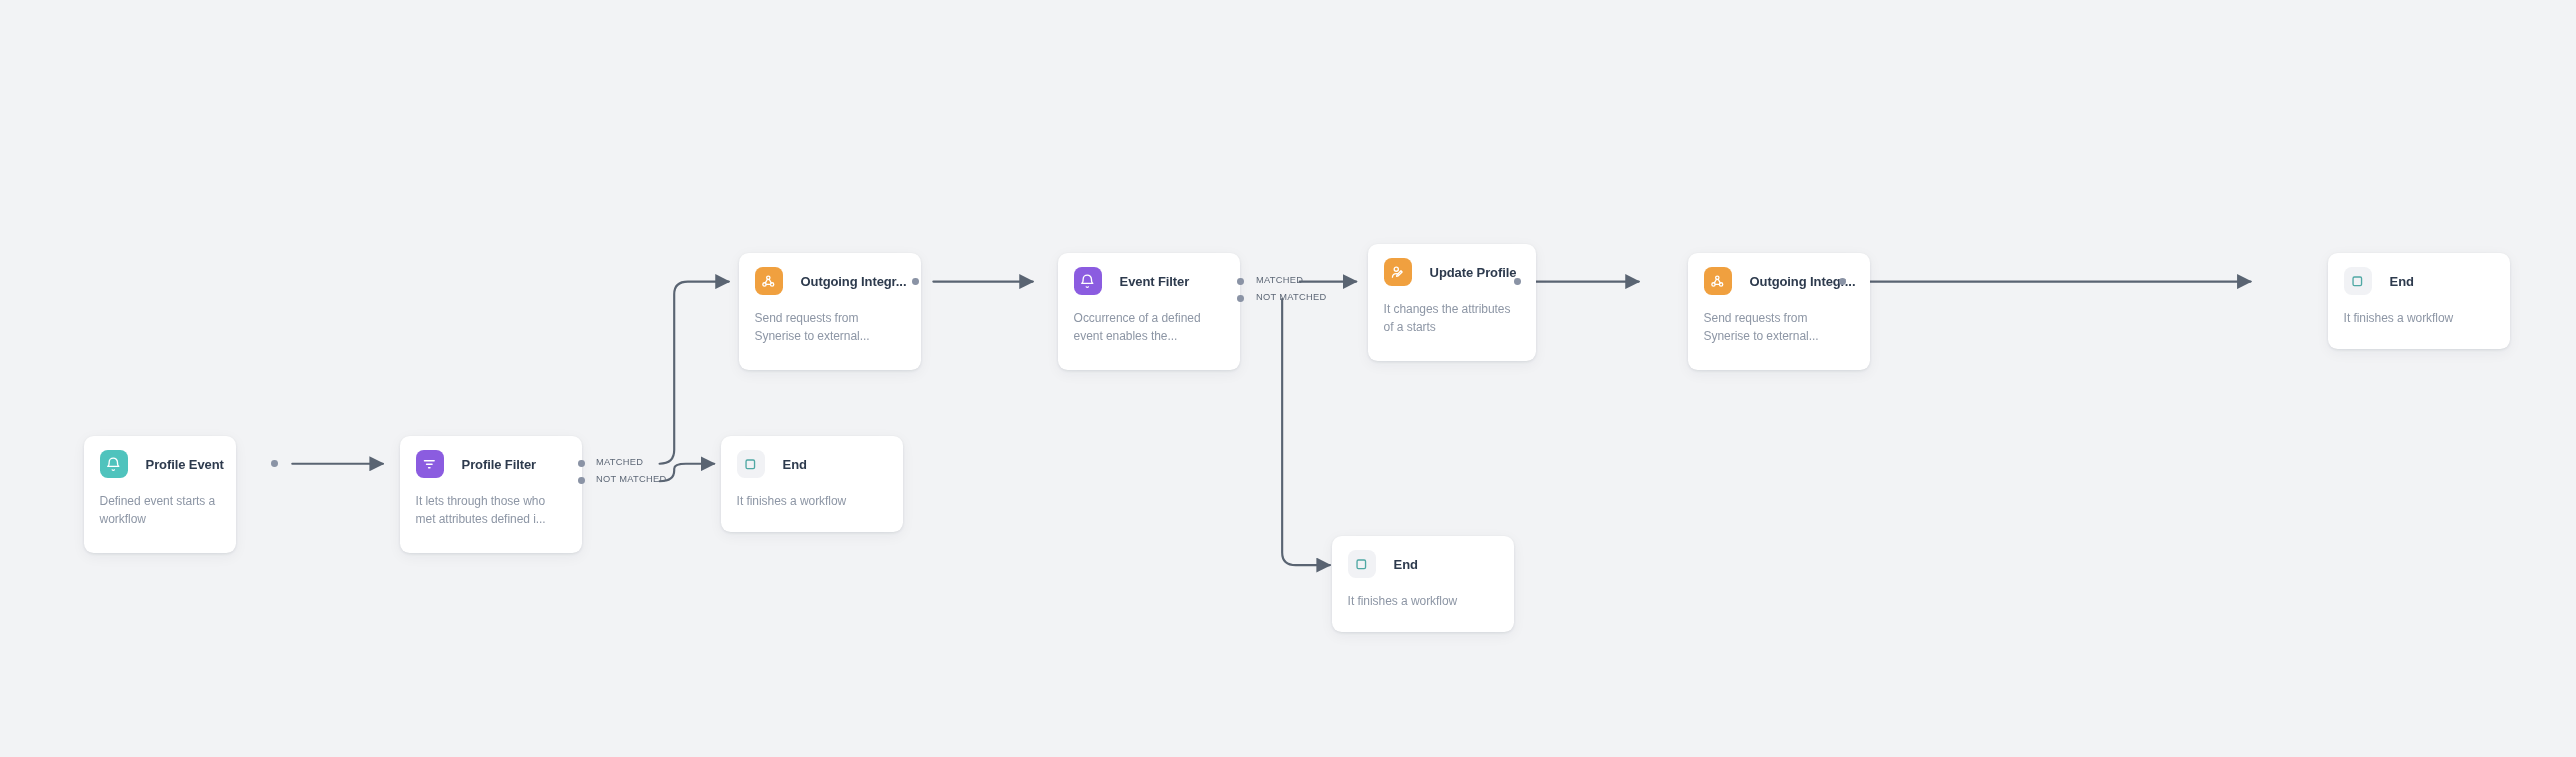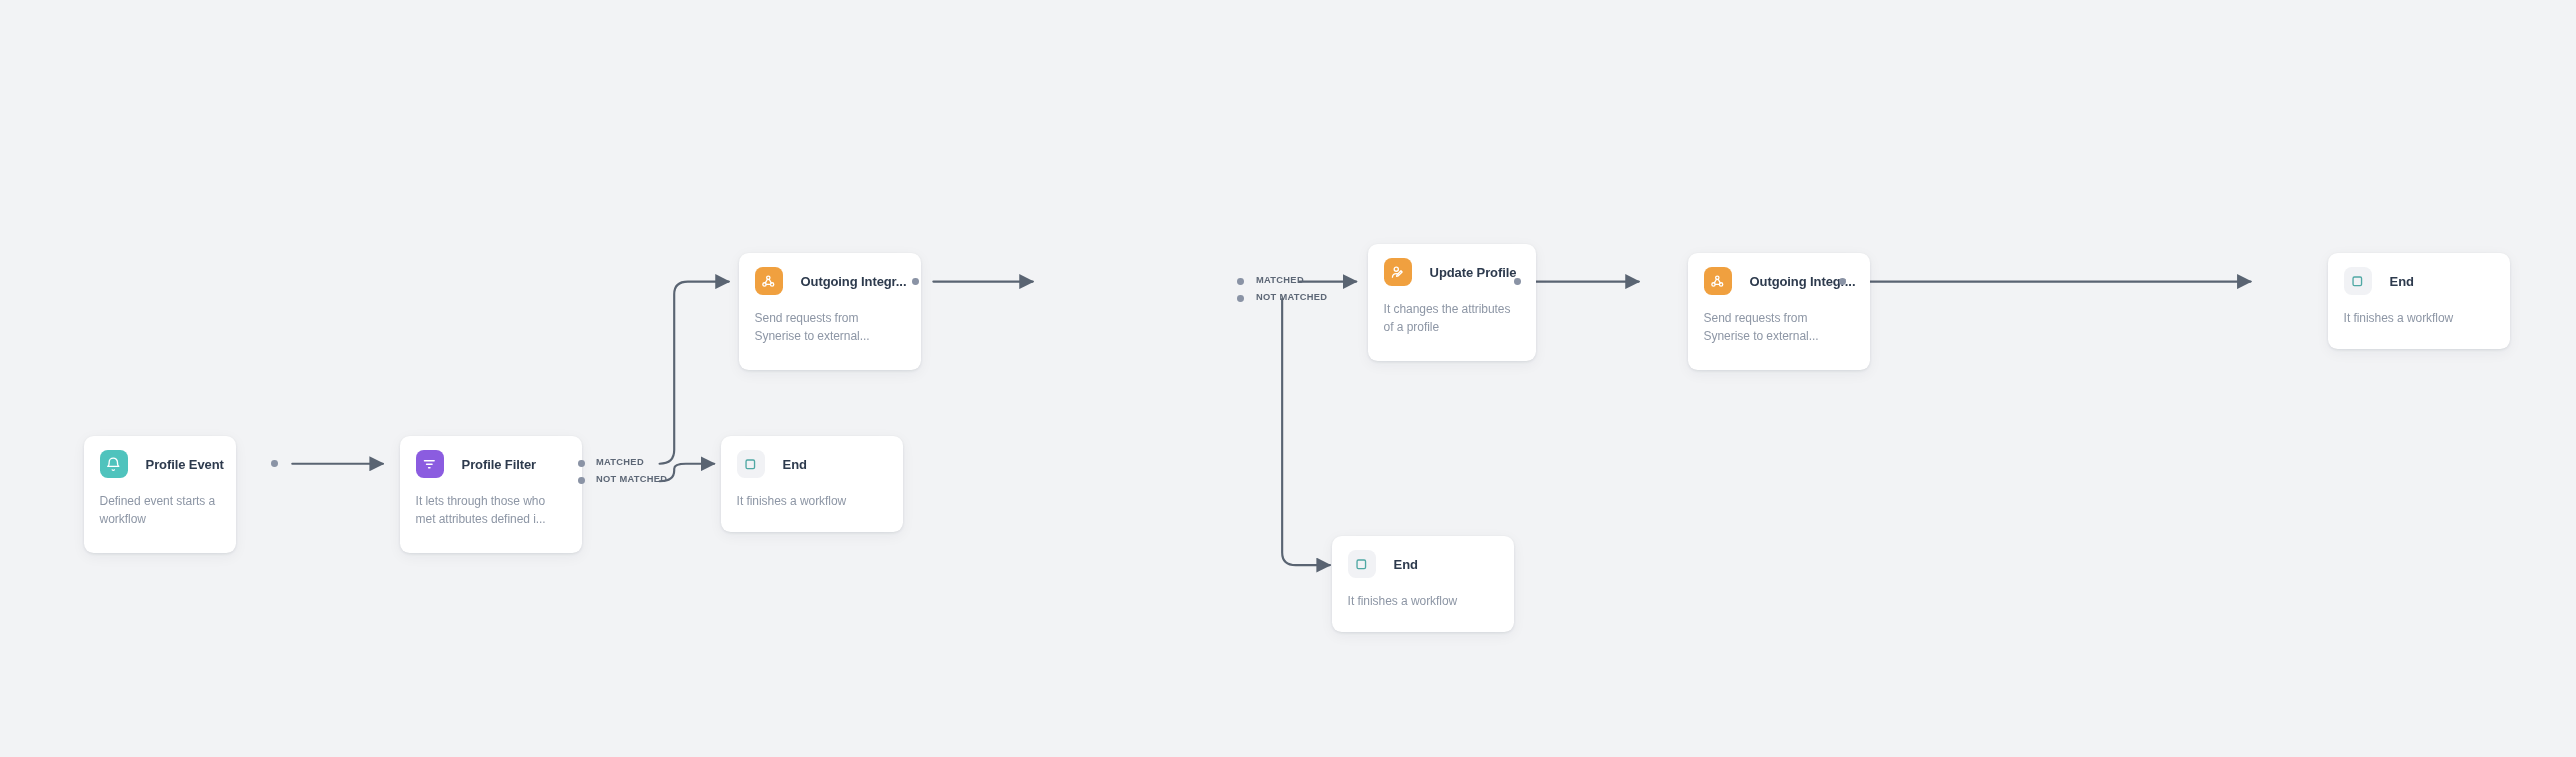--- a/index.html
+++ b/index.html
@@ -63,21 +63,21 @@
   
   .port {
     position: absolute;
     width: 6.8px; height: 6.8px;
     border-radius: 50%;
     background: #8a93a5;
   }
   .branch-label {
     position: absolute;
     font-size: 9.3px;
-    font-weight: bold;
+    font-weight: normal;
     letter-spacing: 0.3px;
     color: #5d6776;
     white-space: nowrap;
   }
 </style>
 </head>
 <body>
 
 <div id="canvas">
 
@@ -162,37 +162,49 @@
           <path d="M13.2 9.1l3.1 5.3"></path>
           <path d="M9 16.5h6"></path>
         </svg>
       </span>
       <span class="node-title">Outgoing Integr...</span>
     </div>
     <div class="node-desc">Send requests from Synerise to external...</div>
   </div>
   <span class="port" style="left:912px; top:278px;"></span>
 
+  <div class="node" style="left: 1058px; top: 253px; width: 182px; height: 117px;">
+    <div class="node-head">
+      <span class="node-icon ic-purple">
+        <svg width="16.6" height="16.6" viewBox="0 0 24 24" fill="none" stroke="#ffffff" stroke-width="1.9" stroke-linecap="round" stroke-linejoin="round">
+          <path d="M18 9a6 6 0 1 0-12 0c0 5-2 6-2 6h16s-2-1-2-6z"></path>
+          <path d="M10.5 20a2 2 0 0 0 3 0"></path>
+        </svg>
+      </span>
+      <span class="node-title">Event Filter</span>
+    </div>
+    <div class="node-desc">Occurrence of a defined event enables the...</div>
+  </div>
   <span class="port" style="left:1237px; top:278px;"></span>
   <span class="port" style="left:1237px; top:295px;"></span>
   <span class="branch-label" style="left:1256px; top:275px;">MATCHED</span>
   <span class="branch-label" style="left:1256px; top:292px;">NOT MATCHED</span>
 
   <div class="node" style="left: 1368px; top: 244px; width: 168px; height: 117px;">
     <div class="node-head">
       <span class="node-icon ic-orange">
         <svg width="16.6" height="16.6" viewBox="0 0 24 24" fill="none" stroke="#ffffff" stroke-width="1.9" stroke-linecap="round" stroke-linejoin="round">
           <circle cx="10.5" cy="7.5" r="3"></circle>
           <path d="M5 19c0-3.2 2.5-5.2 5.5-5.2 1.1 0 2.1.25 3 .7"></path>
           <path d="M19 11.5l-5.6 5.6-2.4.7.7-2.4 5.6-5.6z"></path>
         </svg>
       </span>
       <span class="node-title">Update Profile</span>
     </div>
-    <div class="node-desc">It changes the attributes of a profile</div>
+    <div class="node-desc">It changes the attributes of a starts</div>
   </div>
   <span class="port" style="left:1514px; top:278px;"></span>
 
   <div class="node" style="left: 1688px; top: 253px; width: 182px; height: 117px;">
     <div class="node-head">
       <span class="node-icon ic-orange">
         <svg width="16.6" height="16.6" viewBox="0 0 24 24" fill="none" stroke="#ffffff" stroke-width="1.9" stroke-linecap="round" stroke-linejoin="round">
           <circle cx="12" cy="7" r="2.4"></circle>
           <circle cx="6.5" cy="16.5" r="2.4"></circle>
           <circle cx="17.5" cy="16.5" r="2.4"></circle>

